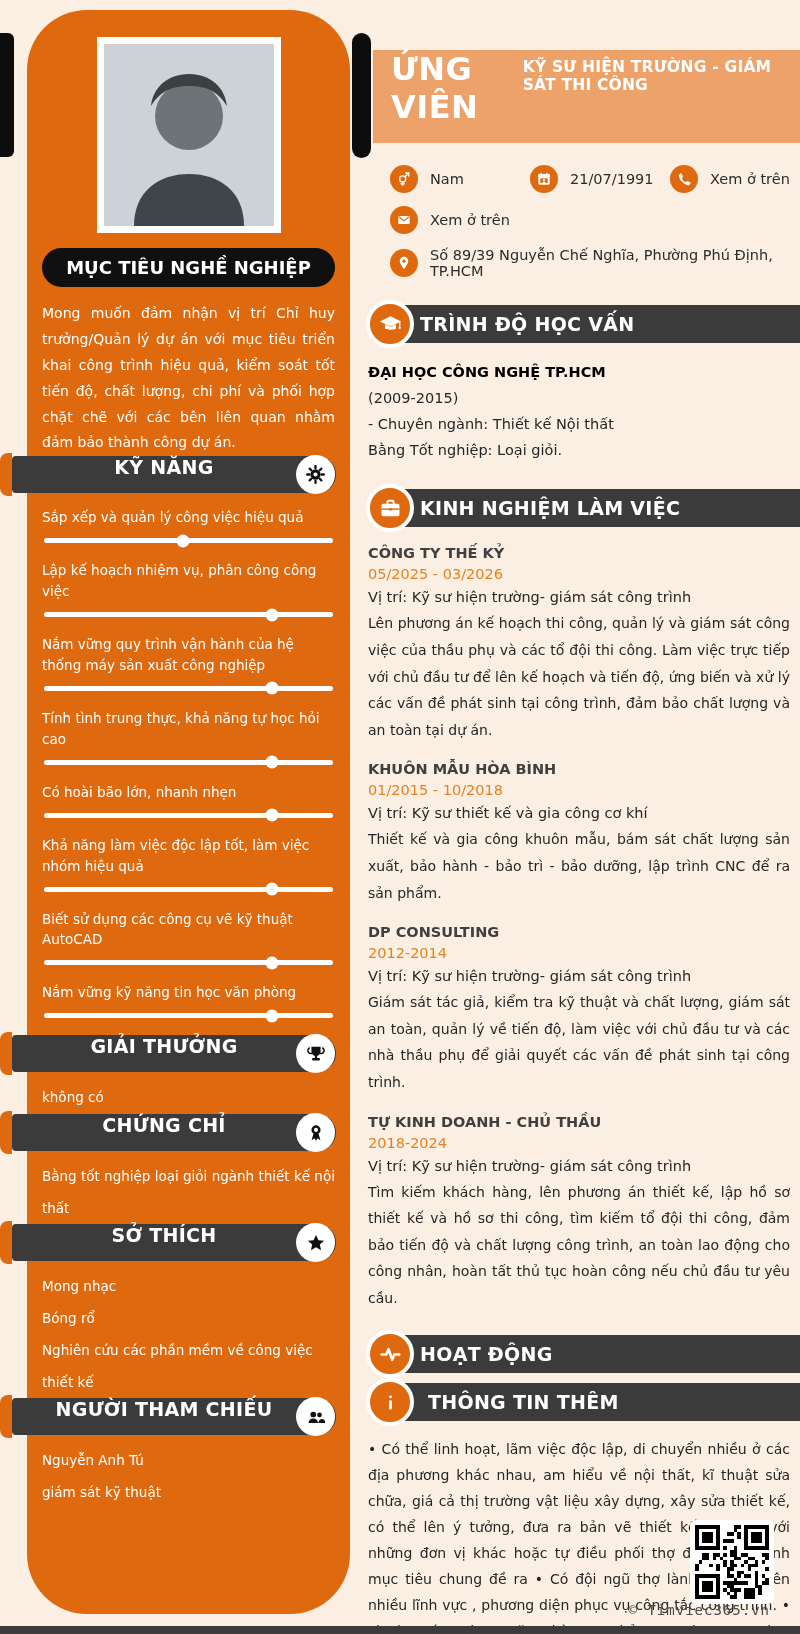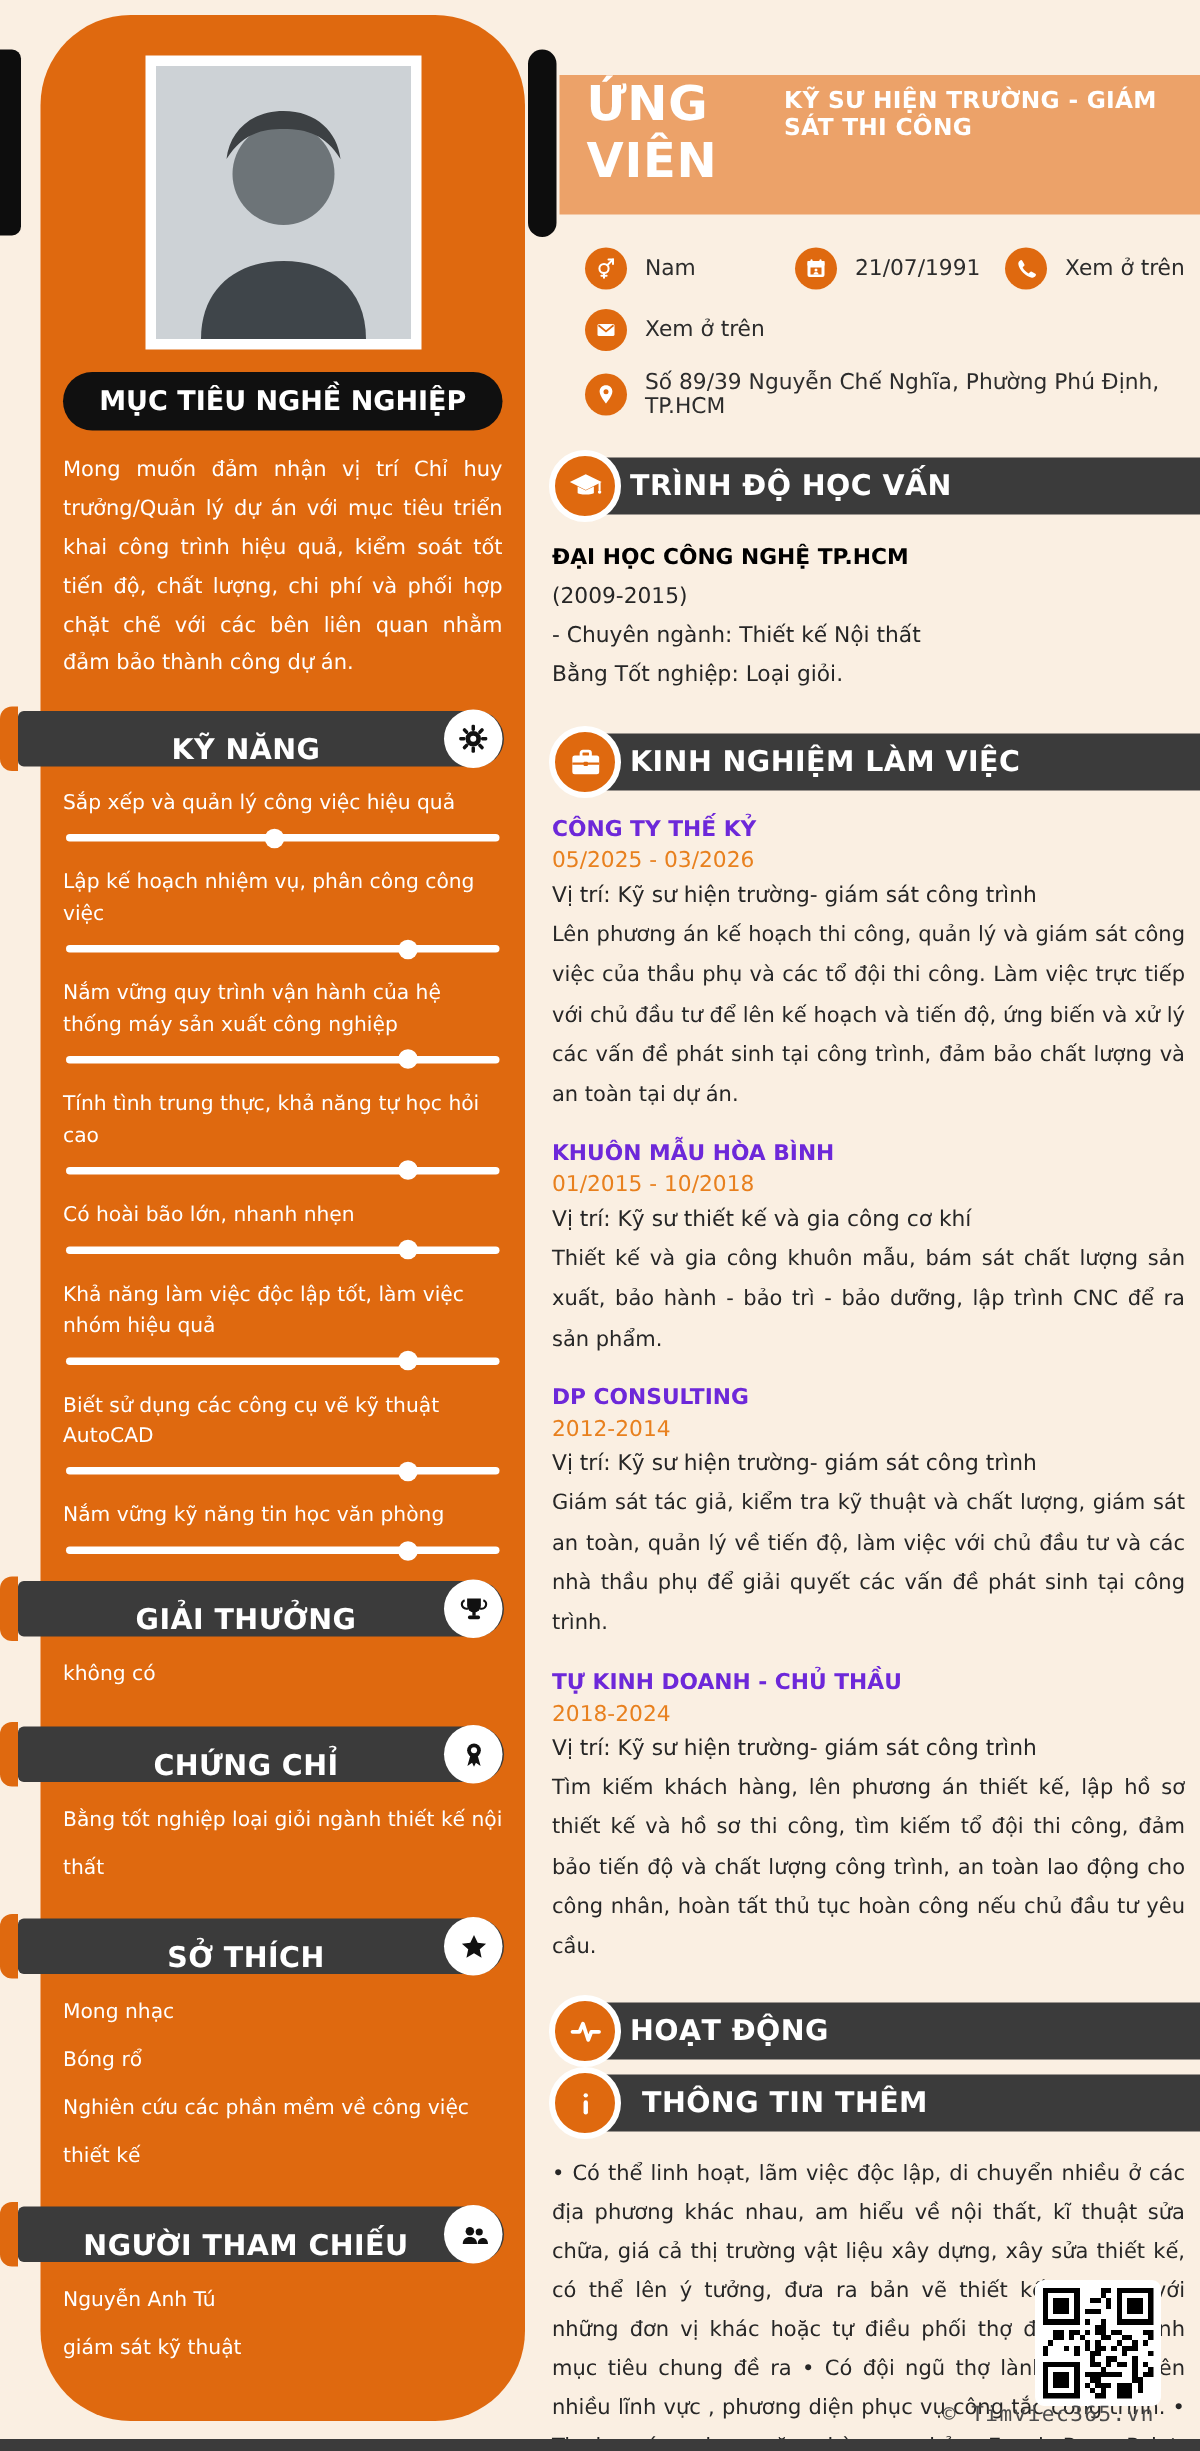--- a/index.html
+++ b/index.html
@@ -13,22 +13,22 @@
   
   .sidebar{position:absolute;left:27px;top:10px;width:323px;height:1604px;
            background:var(--accent,#DF690F);border-radius:60px;color:#fff;}
   .photo-frame{width:170px;height:182px;margin:27px auto 0;background:#fff;padding:7px;}
   .photo{width:100%;height:100%;background:#c9ced3;overflow:hidden;position:relative;}
   .photo svg{position:absolute;left:0;top:0;}
   .obj-pill{margin:15px auto 0;width:max-content;max-width:300px;background:#101010;color:#fff;
             font-weight:bold;font-size:18px;padding:9px 24px;border-radius:22px;}
   .obj-text{margin:14px 15px 0;font-size:14px;line-height:1.85;text-align:justify;}
 
-  .lbar{position:relative;margin:18px 14px 0 -15px;height:37px;background:var(--bar,#3B3B3B);
-        border-radius:4px 19px 19px 4px;display:flex;align-items:flex-end;justify-content:center;}
+  .lbar{position:relative;margin:0 14px 0 -15px;height:37px;background:var(--bar,#3B3B3B);
+        border-radius:4px 19px 19px 4px;display:flex;align-items:flex-start;justify-content:center;}
   .lbar .ltab{position:absolute;left:-12px;top:-3px;width:12px;height:43px;
               background:var(--accent,#DF690F);border-radius:8px 0 0 8px;}
   .lbar .ltitle{font-size:19px;font-weight:bold;letter-spacing:.3px;transform:translateX(-10px);}
   .lbar .lcircle{position:absolute;right:1px;top:-1px;width:39px;height:39px;background:#fff;
                  border-radius:50%;display:flex;align-items:center;justify-content:center;}
 
   .skills{margin:14px 15px 0;}
   .skill{margin-bottom:17px;}
   .skill .lbl{font-size:13.5px;line-height:1.55;margin-bottom:10px;}
   .track{position:relative;height:5px;background:#fff;border-radius:3px;margin:0 2px;}
@@ -55,21 +55,21 @@
         display:flex;align-items:center;color:#fff;}
   .rbar .rtitle{flex:1;text-align:left;font-size:19px;font-weight:bold;padding:0 40px 0 30px;letter-spacing:.3px;}
   .rbar.left-title .rtitle{text-align:left;padding:0 0 0 38px;}
   .rbar .bigic{position:absolute;left:-24px;top:-5px;width:48px;height:48px;border-radius:50%;
                background:var(--accent,#DF690F);border:4px solid #fff;box-sizing:border-box;
                display:flex;align-items:center;justify-content:center;}
 
   .edu{margin:16px 10px 0 8px;font-size:14.5px;color:#262626;line-height:1.8;}
   .edu .school{font-weight:bold;color:#000000;}
   .job{margin:18px 10px 0 8px;}
-  .job .company{font-weight:bold;font-size:14.5px;color:#6d28d9;}
+  .job .company{font-weight:bold;font-size:14.5px;color:#404040;}
   .job .period{color:var(--date,#E8801E);margin-top:5px;font-size:14.5px;}
   .job .position{margin-top:7px;font-size:14.5px;color:#262626;}
   .job .desc{margin-top:5px;font-size:14px;line-height:1.9;text-align:justify;color:#262626;}
   .rbar.act{margin-top:24px;}
   .rbar.ti{margin-top:10px;}
   .more{margin:16px 10px 0 8px;font-size:14px;line-height:1.85;text-align:justify;color:#262626;}
 
   .qr{position:absolute;left:690px;top:1520px;width:84px;height:84px;background:#fff;
       border-radius:6px;padding:5px;box-sizing:border-box;}
   .footer{position:absolute;right:30px;top:1602px;font-family:"DejaVu Sans Mono","Liberation Mono",monospace;

